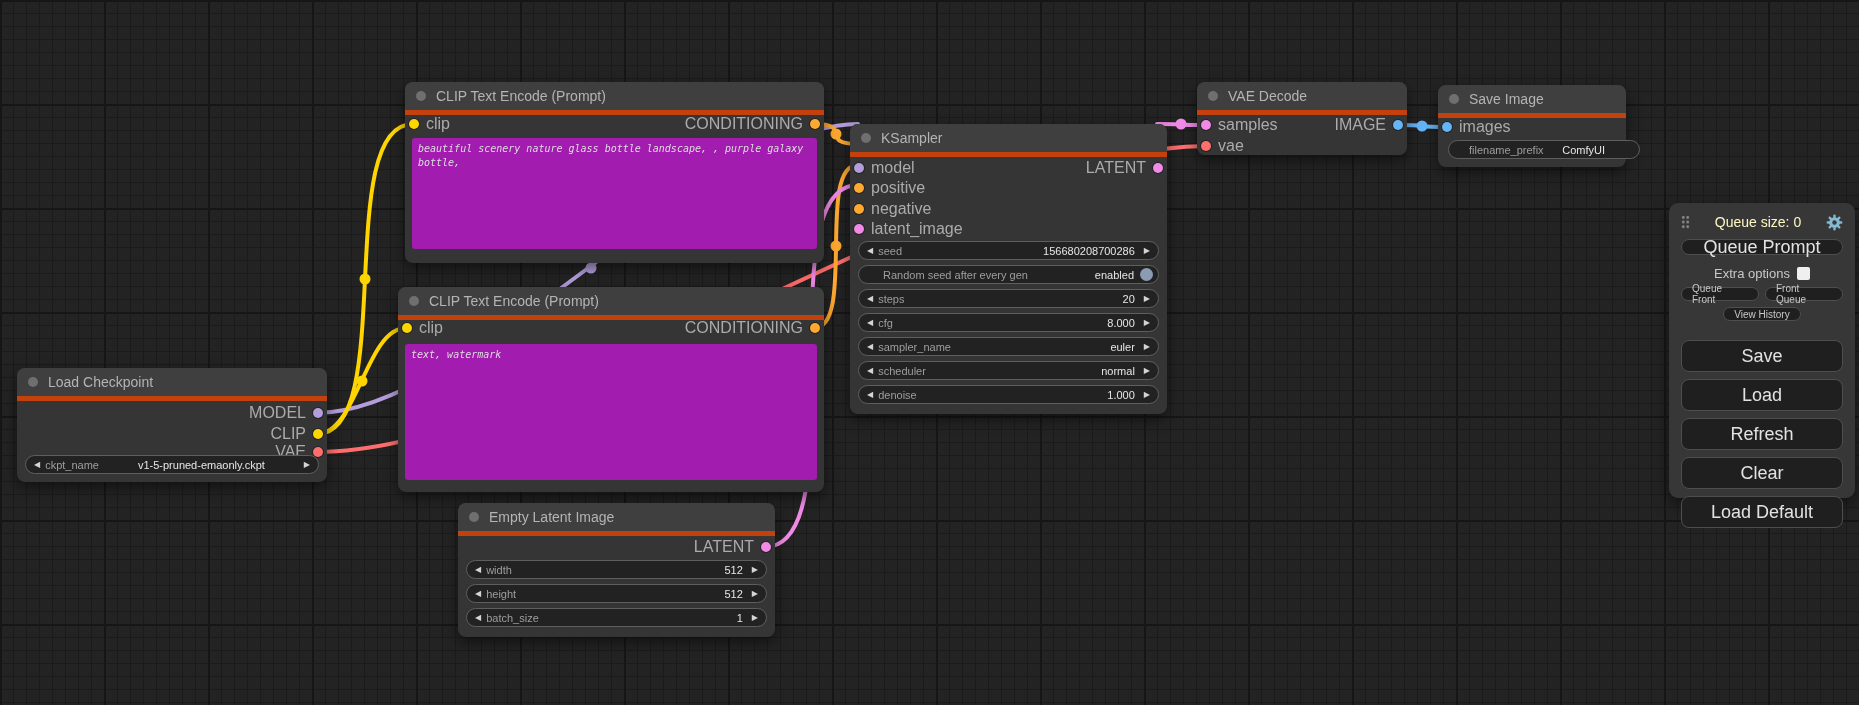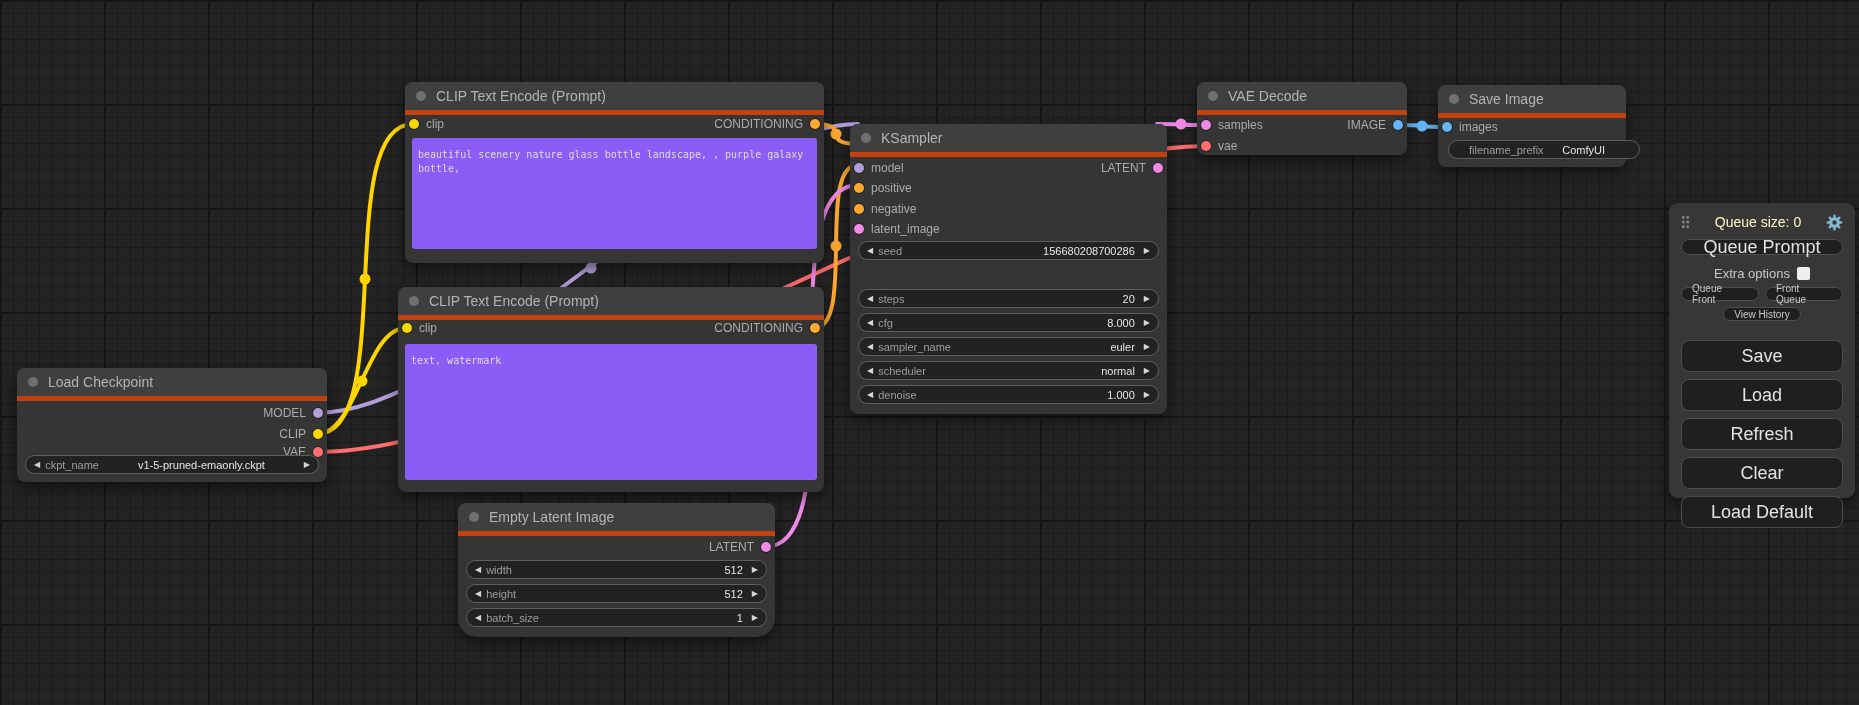--- a/index.html
+++ b/index.html
@@ -23,44 +23,44 @@
   }
   .node-title {
     height:28px; background:#3f3f3f; border-radius:8px 8px 0 0;
     border-bottom:5px solid #c2410c;
     display:flex; align-items:center; padding:0 11px;
     color:#b4b4b4; font-size:14px; white-space:nowrap;
   }
   .title-dot { width:10px; height:10px; border-radius:50%; background:#6f6f6f; margin-right:10px; flex:none; }
 
   .slot { position:absolute; height:18px; display:flex; align-items:center; gap:7px;
-          font-size:12px; color:#ababab; white-space:nowrap; }
+          font-size:16px; color:#ababab; white-space:nowrap; }
   .slot.in  { left:4px; }
   .slot.out { right:4px; flex-direction:row-reverse; }
   .pdot { width:10px; height:10px; border-radius:50%; flex:none; box-shadow:0 0 0 1px rgba(0,0,0,.35); }
 
   .c-model { background:#B39DDB; } .c-clip { background:#FFD500; }
   .c-vae { background:#FF6E6E; }  .c-cond { background:#FFA931; }
   .c-latent { background:#F08AE6; } .c-image { background:#64B5F6; }
 
   .widget {
     position:absolute; height:19px; background:#222222; border:1px solid #5e5e5e;
     border-radius:10px; display:flex; align-items:center; padding:0 8px;
     font-size:11px; color:#9e9e9e; box-sizing:border-box; white-space:nowrap;
   }
   .arrow { font-family:"DejaVu Sans", sans-serif; font-size:8px; color:#d4d4d4; line-height:1; }
   .wlabel { margin-left:5px; color:#9e9e9e; }
   .wvalue { margin-left:auto; color:#e6e6e6; margin-right:9px; }
   .wvalue.center { margin:0 auto; }
   .toggle-dot { width:13px; height:13px; border-radius:50%; background:#8A9BB2; flex:none; margin-right:-3px; }
 
   .prompt-box {
-    position:absolute; background:#8b5cf6; border-radius:3px; color:#dedede;
+    position:absolute; background:#a21caf; border-radius:3px; color:#dedede;
     font-family:"DejaVu Sans Mono", monospace; font-size:10px; line-height:14px;
-    padding:10px 6px; box-sizing:border-box; white-space:pre-wrap; word-break:break-word;
+    padding:4px 6px; box-sizing:border-box; white-space:pre-wrap; word-break:break-word;font-style:italic;
   }
 
   
   .qpanel {
     position:absolute; z-index:3; left:1669px; top:203px; width:186px; height:295px;
     background:#373737; border-radius:9px; box-shadow:0 6px 16px rgba(0,0,0,.5);
     box-sizing:border-box; padding:10px 12px;
   }
   .qheader { display:flex; align-items:center; height:18px; margin-bottom:8px; }
   .drag-dots {
@@ -161,21 +161,21 @@
       <span class="pdot c-clip"></span>
       <span>clip</span>
     </div>
     <div class="slot out" style="top:32px">
       <span class="pdot c-cond"></span>
       <span>CONDITIONING</span>
     </div>
     <div class="prompt-box" style="top:57px; left:7px; width:412px; height:136px;">text, watermark</div>
   </div>
 
-  <div class="node" style="left:458px; top:503px; width:317px; height:134px;border-radius:19px;">
+  <div class="node" style="left:458px; top:503px; width:317px; height:134px;">
     <div class="node-title">
       <span class="title-dot"></span>
       <span>Empty Latent Image</span>
     </div>
     <div class="slot out" style="top:35px">
       <span class="pdot c-latent"></span>
       <span>LATENT</span>
     </div>
     <div class="widget" style="top:57px; left:8px; width:301px;">
       <span class="arrow">◀</span>
@@ -221,20 +221,25 @@
     <div class="slot out" style="top:35px">
       <span class="pdot c-latent"></span>
       <span>LATENT</span>
     </div>
 
     <div class="widget" style="top:117px; left:8px; width:301px;">
       <span class="arrow">◀</span>
       <span class="wlabel">seed</span>
       <span class="wvalue">156680208700286</span>
       <span class="arrow">▶</span>
+    </div>
+    <div class="widget" style="top:141px; left:8px; width:301px;">
+      <span class="wlabel" style="margin-left:16px">Random seed after every gen</span>
+      <span class="wvalue" style="margin-right:6px">enabled</span>
+      <span class="toggle-dot"></span>
     </div>
     <div class="widget" style="top:165px; left:8px; width:301px;">
       <span class="arrow">◀</span>
       <span class="wlabel">steps</span>
       <span class="wvalue">20</span>
       <span class="arrow">▶</span>
     </div>
     <div class="widget" style="top:189px; left:8px; width:301px;">
       <span class="arrow">◀</span>
       <span class="wlabel">cfg</span>

